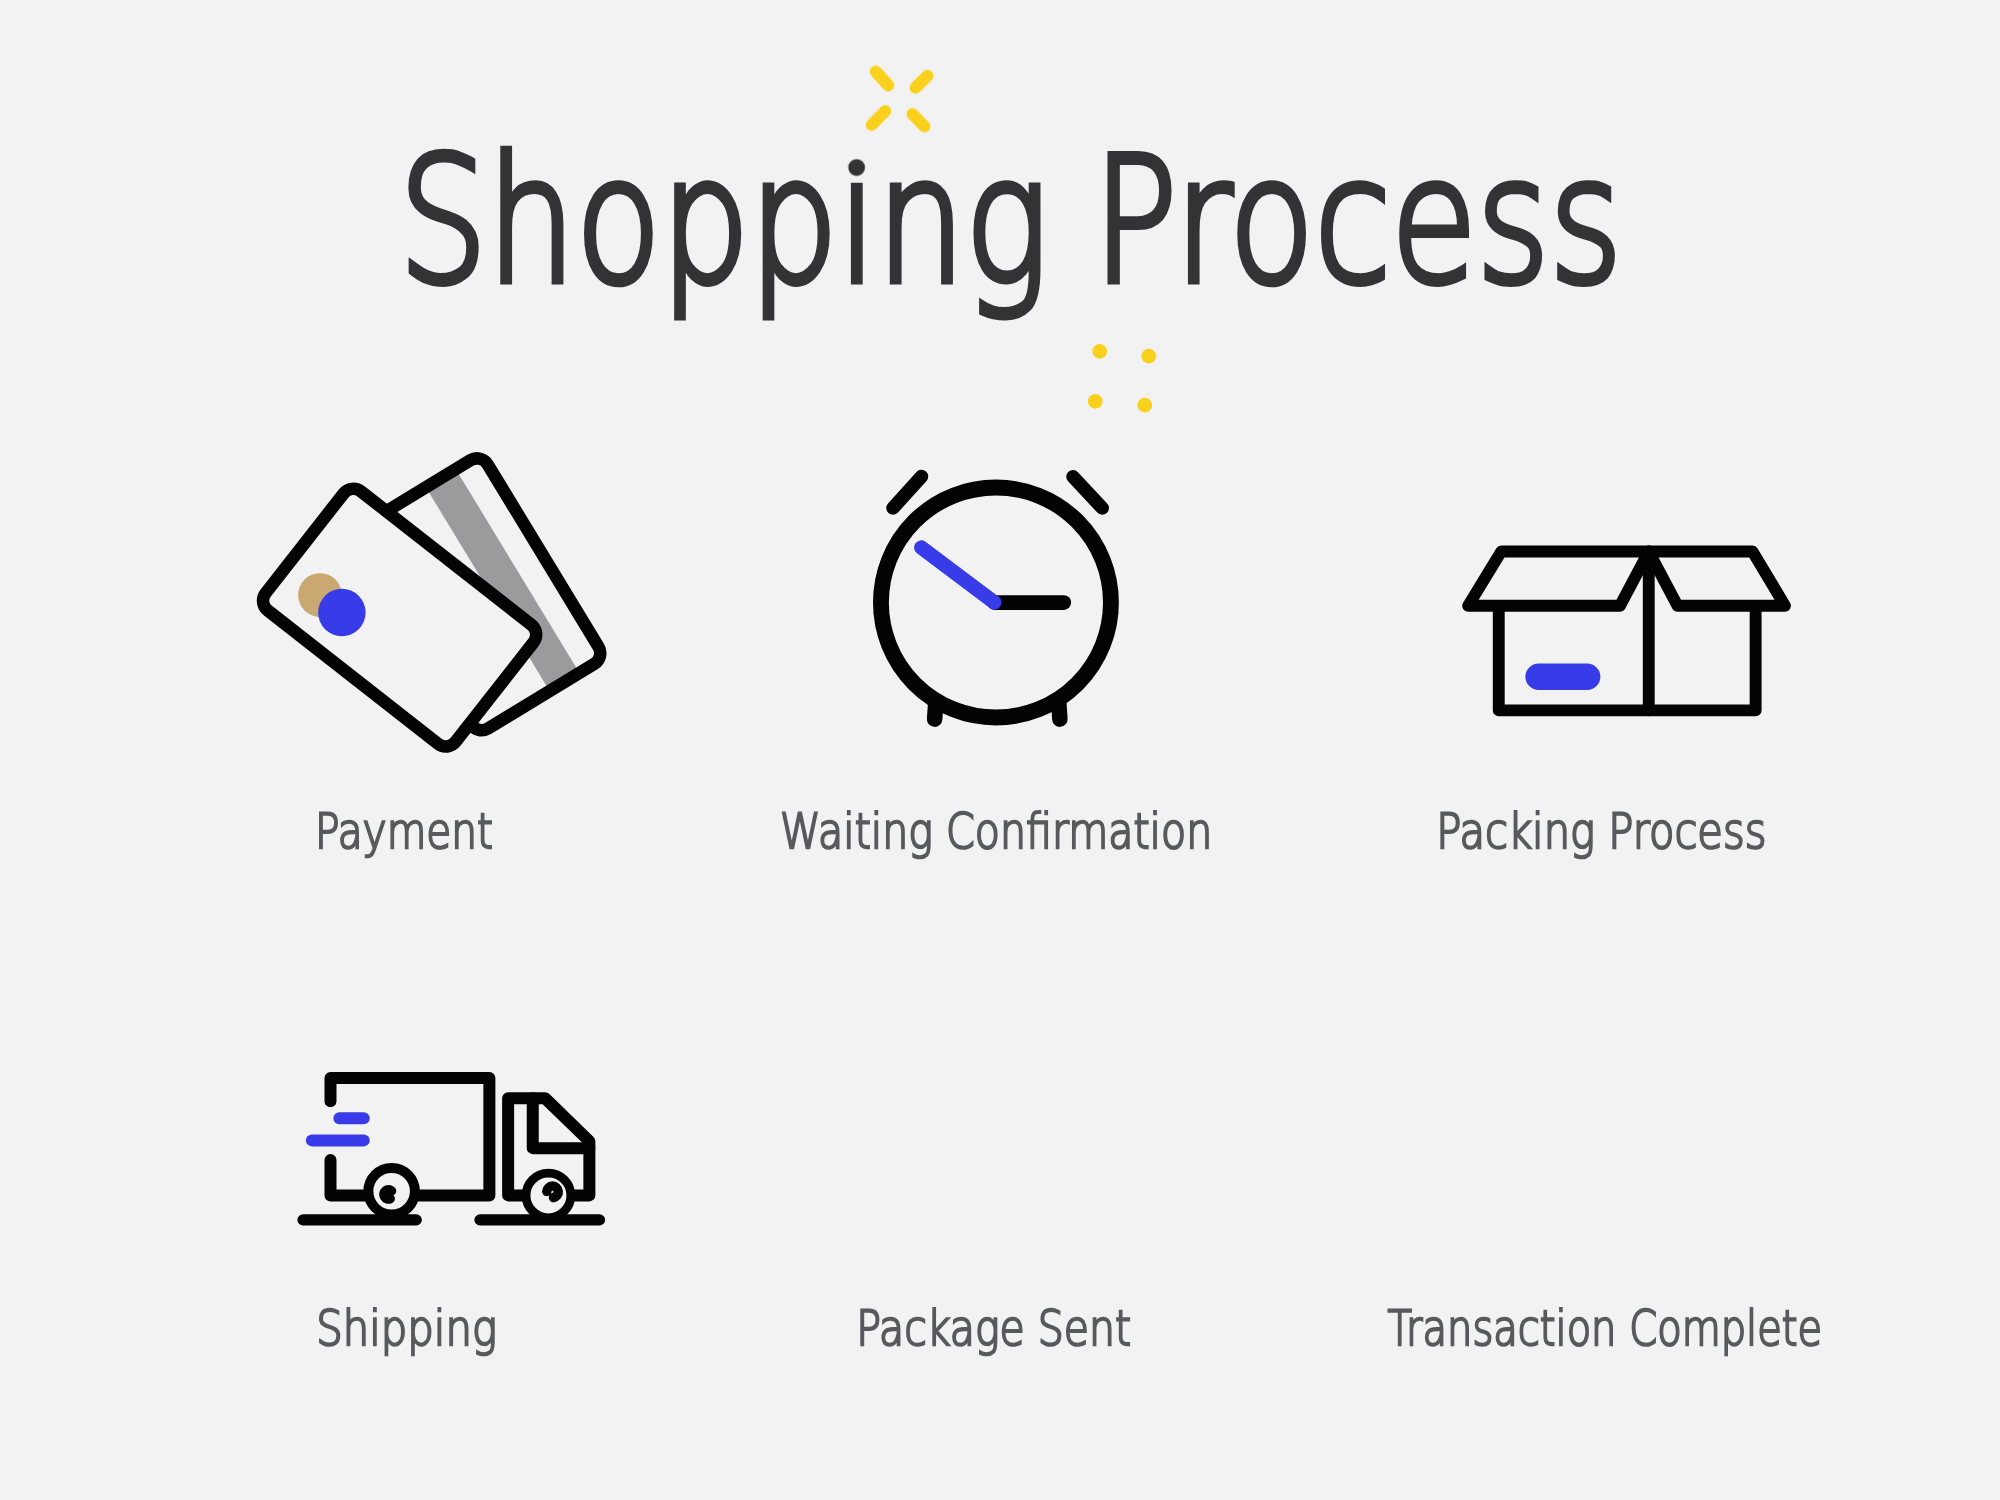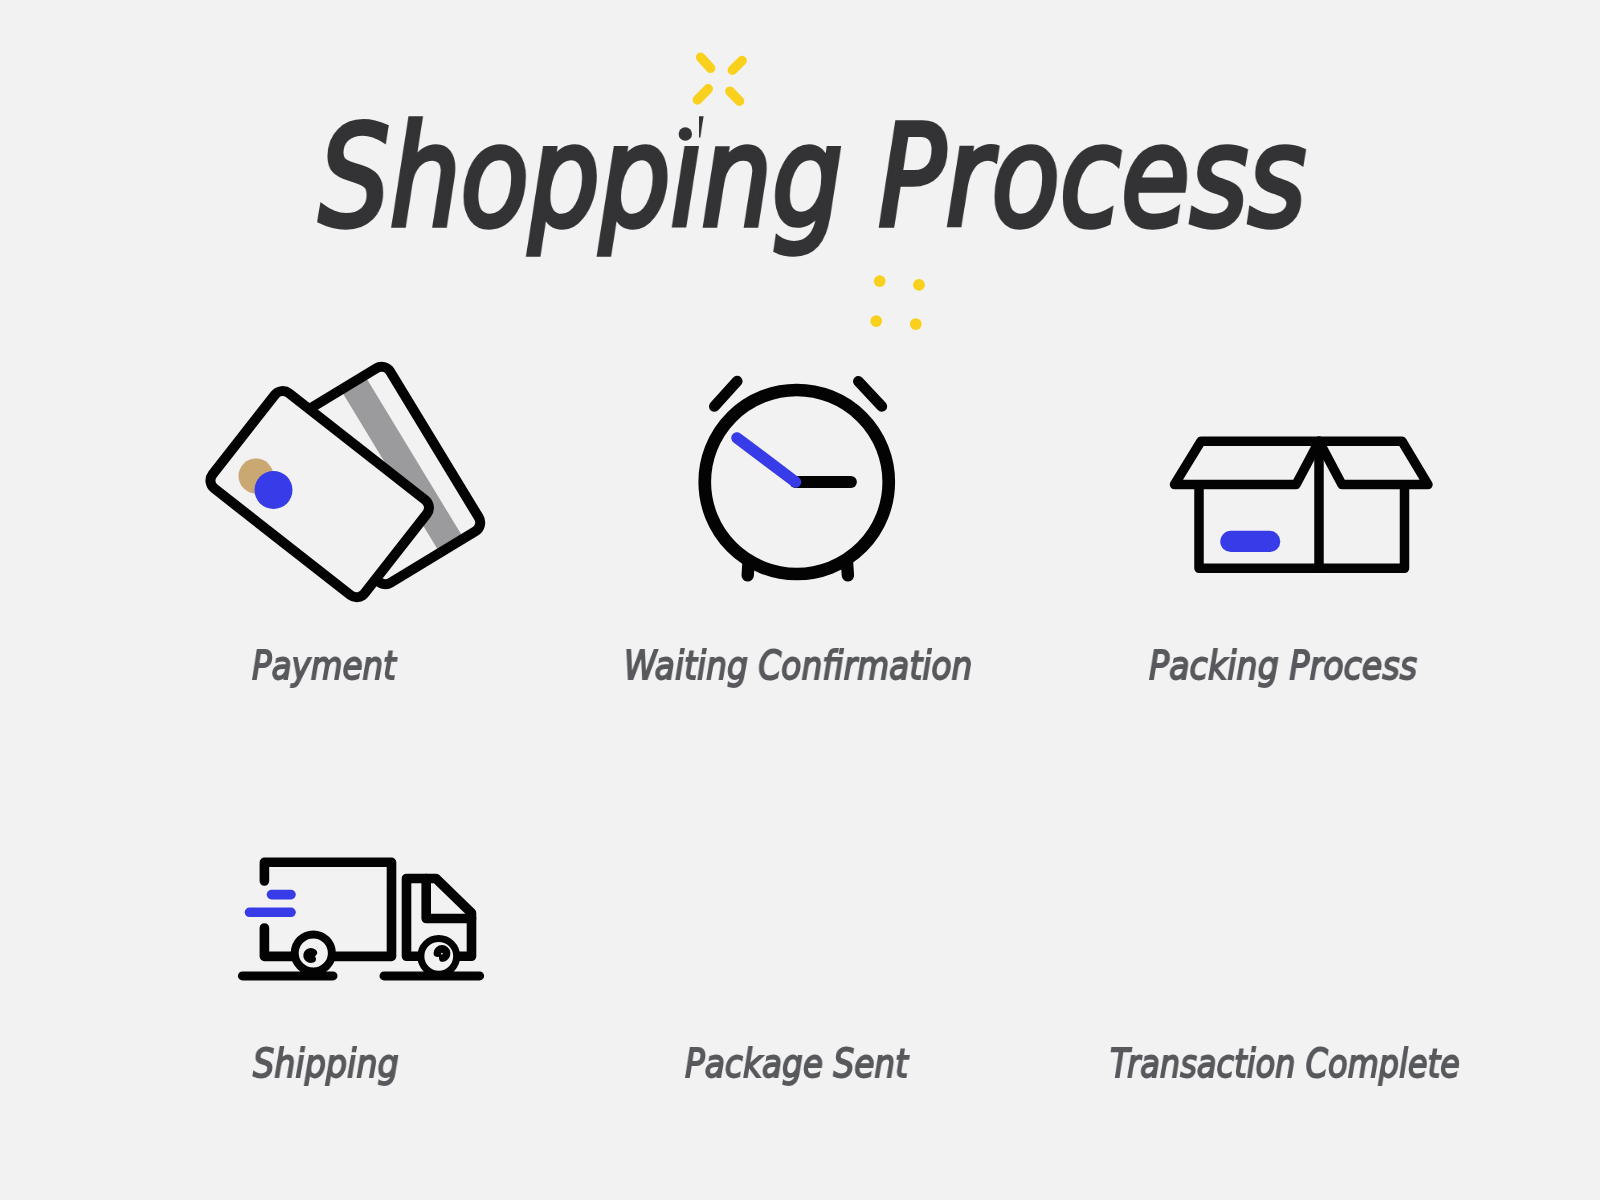--- a/index.html
+++ b/index.html
@@ -1,20 +1,20 @@
 <!DOCTYPE html>
 <html><head>
 <meta charset="utf-8">
 <title>Shopping Process</title>
 <style>
   html,body{margin:0;padding:0;}
   body{width:1600px;height:1200px;background:#f2f2f2;
        font-family:"Liberation Sans",sans-serif;overflow:hidden;
        }
-  .stage{position:absolute;left:0;top:0;width:1600px;height:1200px;background:#f2f2f2;font-style:italic;}
+  .stage{position:absolute;left:0;top:0;width:1600px;height:1200px;background:#f2f2f2;}
   .title{position:absolute;will-change:transform;left:319px;top:108px;
          font-family:"DejaVu Sans",sans-serif;
          font-size:138.9px;font-weight:200;color:#333336;
          -webkit-text-stroke:5.5px #333336;
          white-space:nowrap;line-height:1;
          transform:scaleX(0.8033);transform-origin:left top;}
   .label{position:absolute;will-change:transform;font-family:"DejaVu Sans",sans-serif;
          font-size:38.9px;font-weight:200;color:#58595d;
          -webkit-text-stroke:1.8px #58595d;
          white-space:nowrap;transform-origin:left top;line-height:1;}

